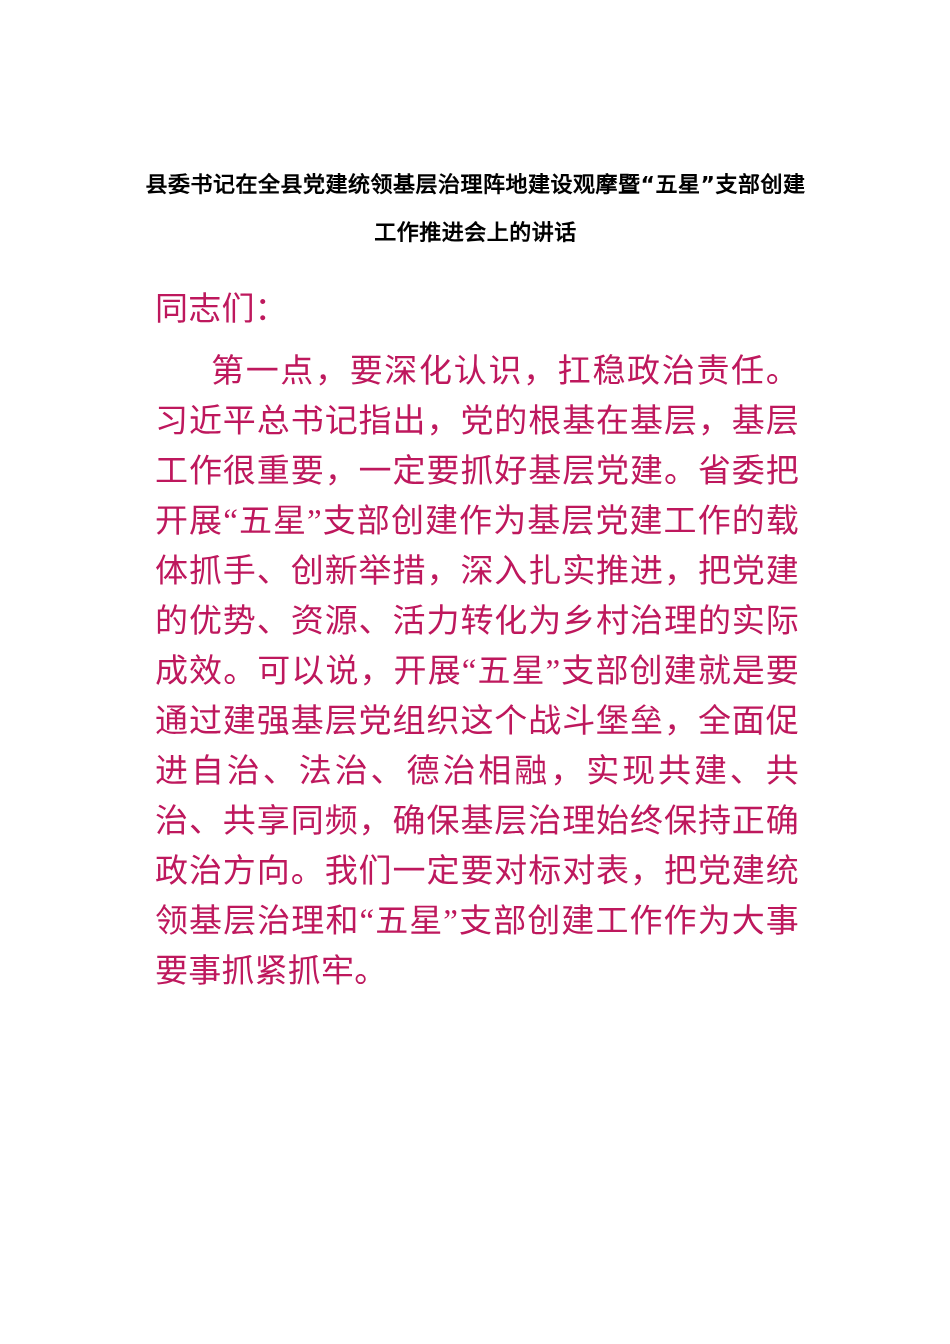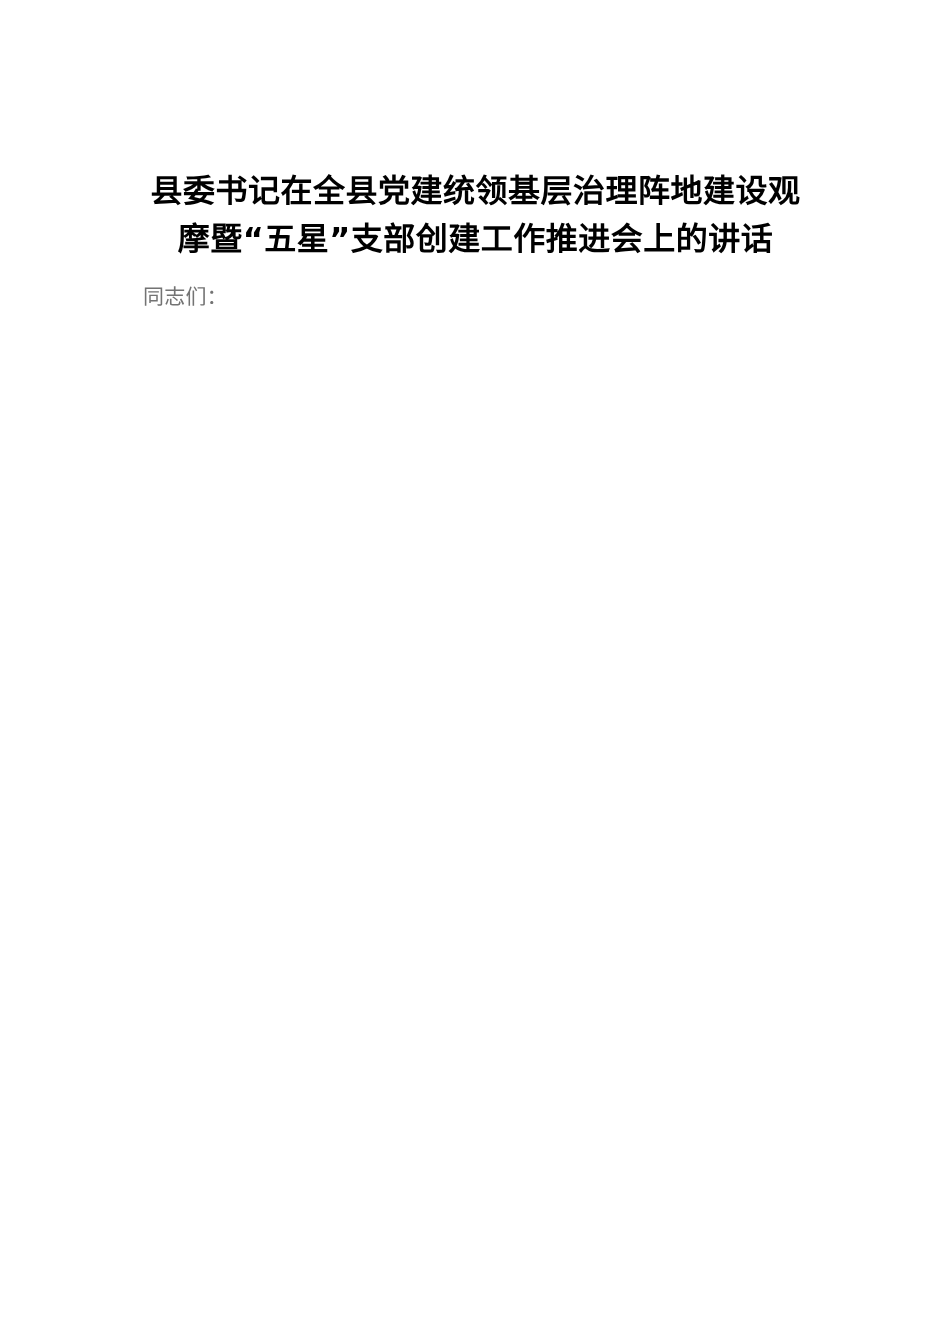--- a/index.html
+++ b/index.html
@@ -27,44 +27,44 @@
 
   
   .doc-title {
     position: absolute;
     left: 143px;
     top: 146px;
     width: 665px;
     text-align: center;
     font-family: "DejaVu Sans", "Liberation Sans", sans-serif;
     font-weight: 700;
-    font-size: 32px;
+    font-size: 22px;
     line-height: 48px;
     letter-spacing: 0.5px;
     color: #000000;
     white-space: pre-line;
   }
 
   
   .doc-body {
     position: absolute;
     left: 143px;
     top: 272px;
     width: 668px;
   }
 
   .para {
-    margin: 0;
-    font-size: 21px;
+    margin: 12px;
+    font-size: 33px;
     line-height: 50px;
     letter-spacing: 0.2px;
     text-align: justify;
     text-justify: inter-character;
     text-align-last: left;
-    color: #737373;
+    color: #be185d;
     font-family: "Liberation Serif", "DejaVu Serif", serif;
     word-break: break-all;
     overflow-wrap: anywhere;
   }
 
   .para.salutation {
     text-indent: 0;
     text-align-last: left;
   }
 
@@ -76,17 +76,18 @@
 <body>
 
 <div class="page">
 
   <h1 class="doc-title">县委书记在全县党建统领基层治理阵地建设观摩暨“五星”支部创建工作推进会上的讲话</h1>
 
   <div class="doc-body">
 
     <p class="para salutation">同志们：</p>
 
+    <p class="para indent">第一点，要深化认识，扛稳政治责任。习近平总书记指出，党的根基在基层，基层工作很重要，一定要抓好基层党建。省委把开展“五星”支部创建作为基层党建工作的载体抓手、创新举措，深入扎实推进，把党建的优势、资源、活力转化为乡村治理的实际成效。可以说，开展“五星”支部创建就是要通过建强基层党组织这个战斗堡垒，全面促进自治、法治、德治相融，实现共建、共治、共享同频，确保基层治理始终保持正确政治方向。我们一定要对标对表，把党建统领基层治理和“五星”支部创建工作作为大事要事抓紧抓牢。</p>
 
 
   </div>
 
 </div>
 
 </body></html>

